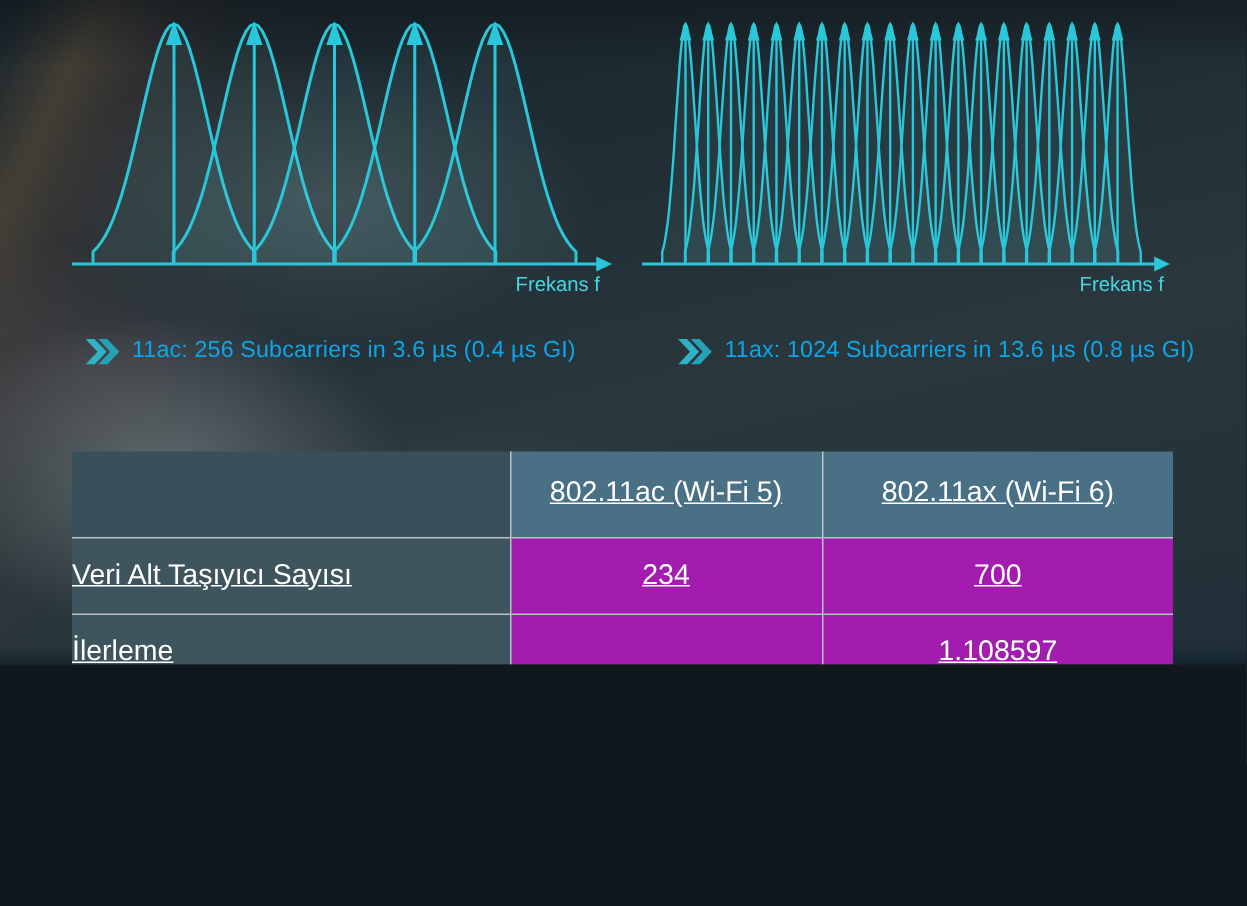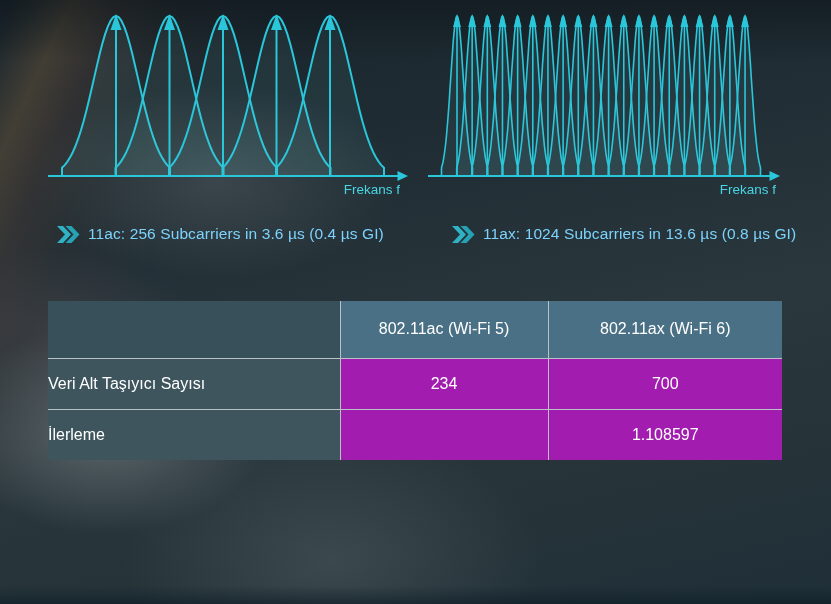--- a/index.html
+++ b/index.html
@@ -1,17 +1,17 @@
 <!DOCTYPE html>
 <html><head>
 <meta charset="utf-8">
 <style>
   html,body { margin:0; padding:0; background:#10181d; }
   .stage {
-    position:relative; width:831px; height:604px; overflow:hidden;
+    position:relative; width:831px; height:443px; overflow:hidden;
     font-family:"Liberation Sans", sans-serif;
     background:#222f36;
   }
   .bg {
     position:absolute; inset:0;
     background:
       linear-gradient(to top, rgba(13,29,38,0.60), rgba(13,29,38,0) 3%),
       linear-gradient(to bottom, rgba(13,21,26,0.55), rgba(13,21,26,0) 10%),
       radial-gradient(230px 150px at 13% 71%, rgba(158,163,164,0.45), rgba(158,163,164,0) 70%),
       radial-gradient(300px 190px at 40% 93%, rgba(118,127,131,0.28), rgba(118,127,131,0) 70%),
@@ -20,27 +20,27 @@
       linear-gradient(115deg, rgba(0,0,0,0) 1%, rgba(104,84,58,0.50) 6.5%, rgba(94,66,56,0.30) 11%, rgba(70,60,50,0.15) 16%, rgba(0,0,0,0) 24%),
       linear-gradient(168deg, #19242b 0%, #1f2c33 28%, #2a373d 58%, #253339 82%, #1f2f38 100%);
   }
   svg.fig { position:absolute; overflow:visible; }
   .axis    { stroke:#2ac6d9; stroke-width:2; }
   .axhead  { fill:#2ac6d9; }
   .axlabel { fill:#49d6e4; font-size:13.5px; font-family:"Liberation Sans", sans-serif; }
   .caption {
     position:absolute; top:223px; height:22px;
     display:flex; align-items:center; gap:8px;
-    color:#7dd3fc; font-size:15.5px; letter-spacing:0.1px;
+    color:#0ea5e9; font-size:15.5px; letter-spacing:0.1px;
   }
   .chev { flex:0 0 auto; display:block; }
   table.cmp {
     position:absolute; left:48px; top:301px; width:734px;
     border-collapse:collapse; border-style:hidden; table-layout:fixed;
-    color:#ffffff; font-size:16px;
+    color:#ffffff; font-size:19px;text-decoration:underline;
   }
   table.cmp td, table.cmp th {
     border:1px solid #b9c2c7; font-weight:normal; padding:0;
   }
   table.cmp thead tr { height:57px; }
   table.cmp tbody tr { height:51px; }
   th.hc0 { background:#37505a; }
   th.hcd { background:#4a7085; text-align:center; }
   td.lbl { background:#3e555e; text-align:left; padding-left:21px; }
   td.val { background:#a21caf; text-align:center; }

